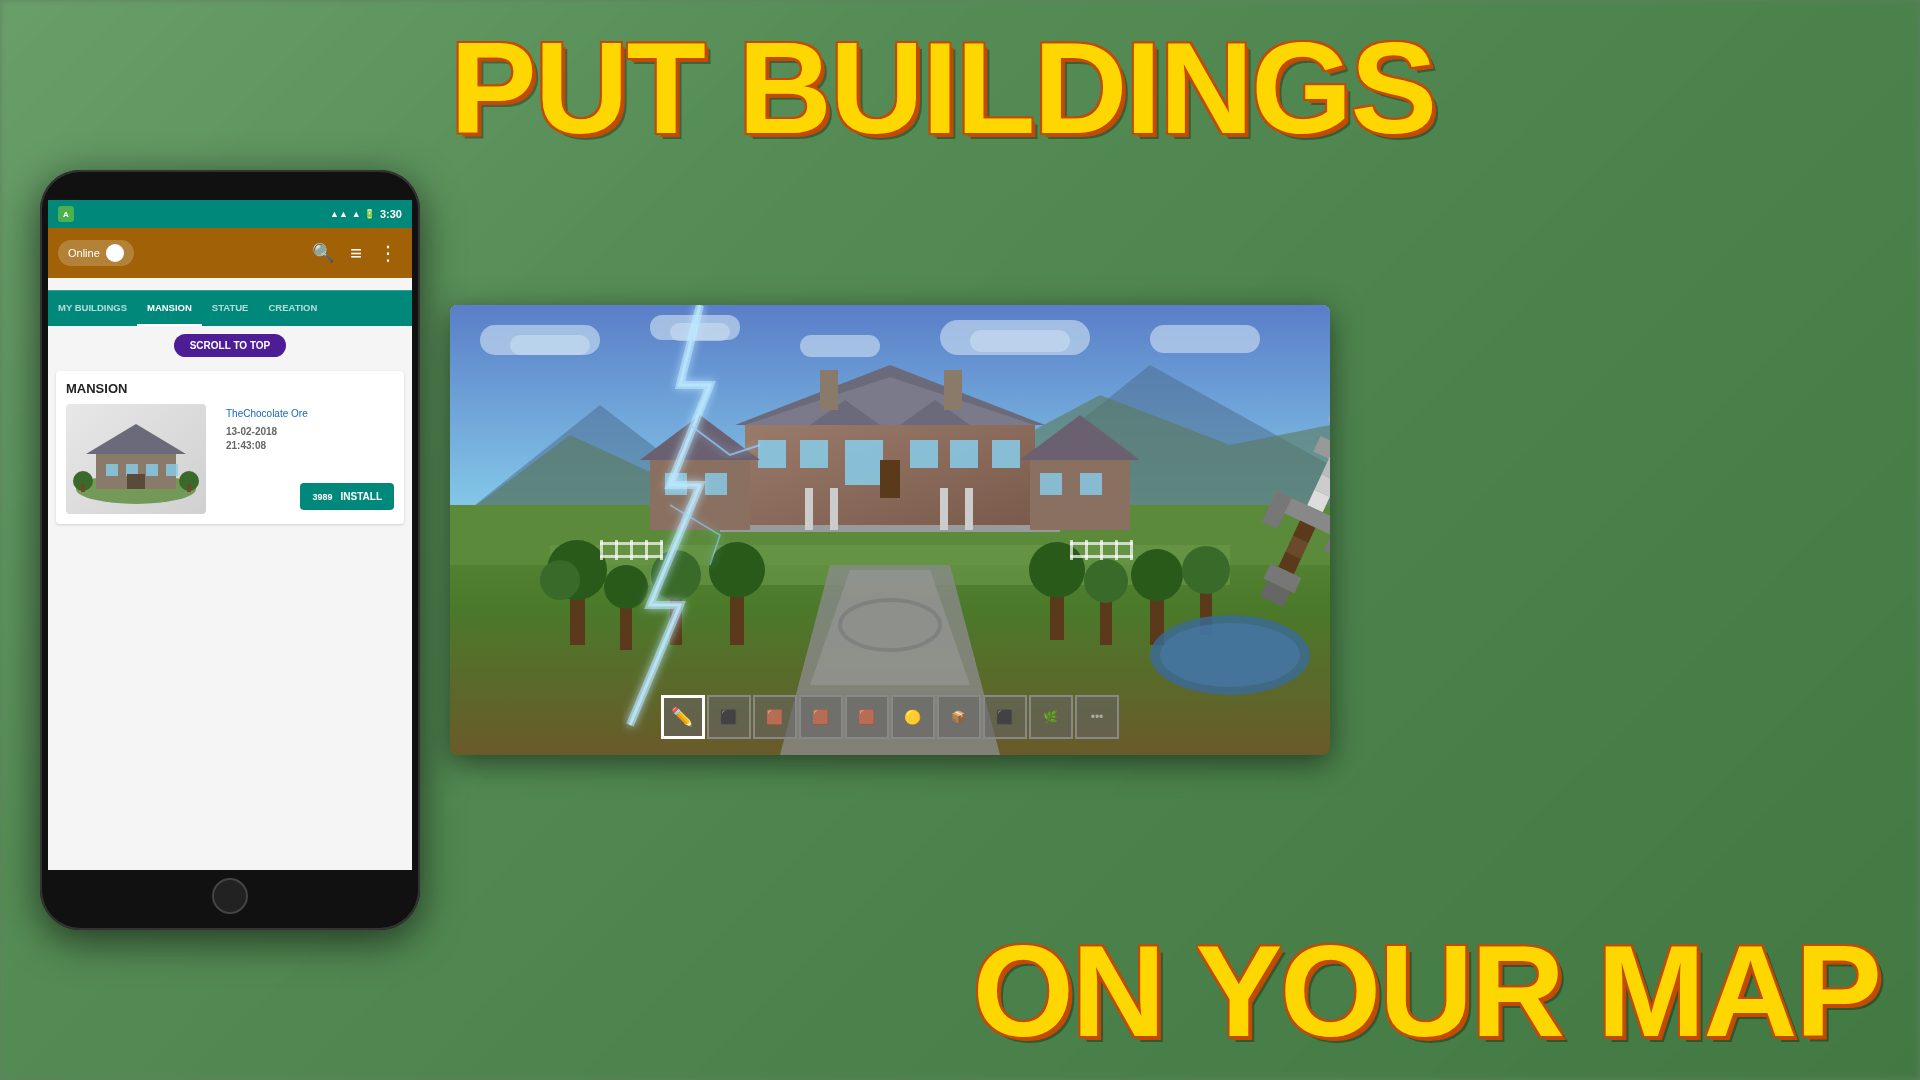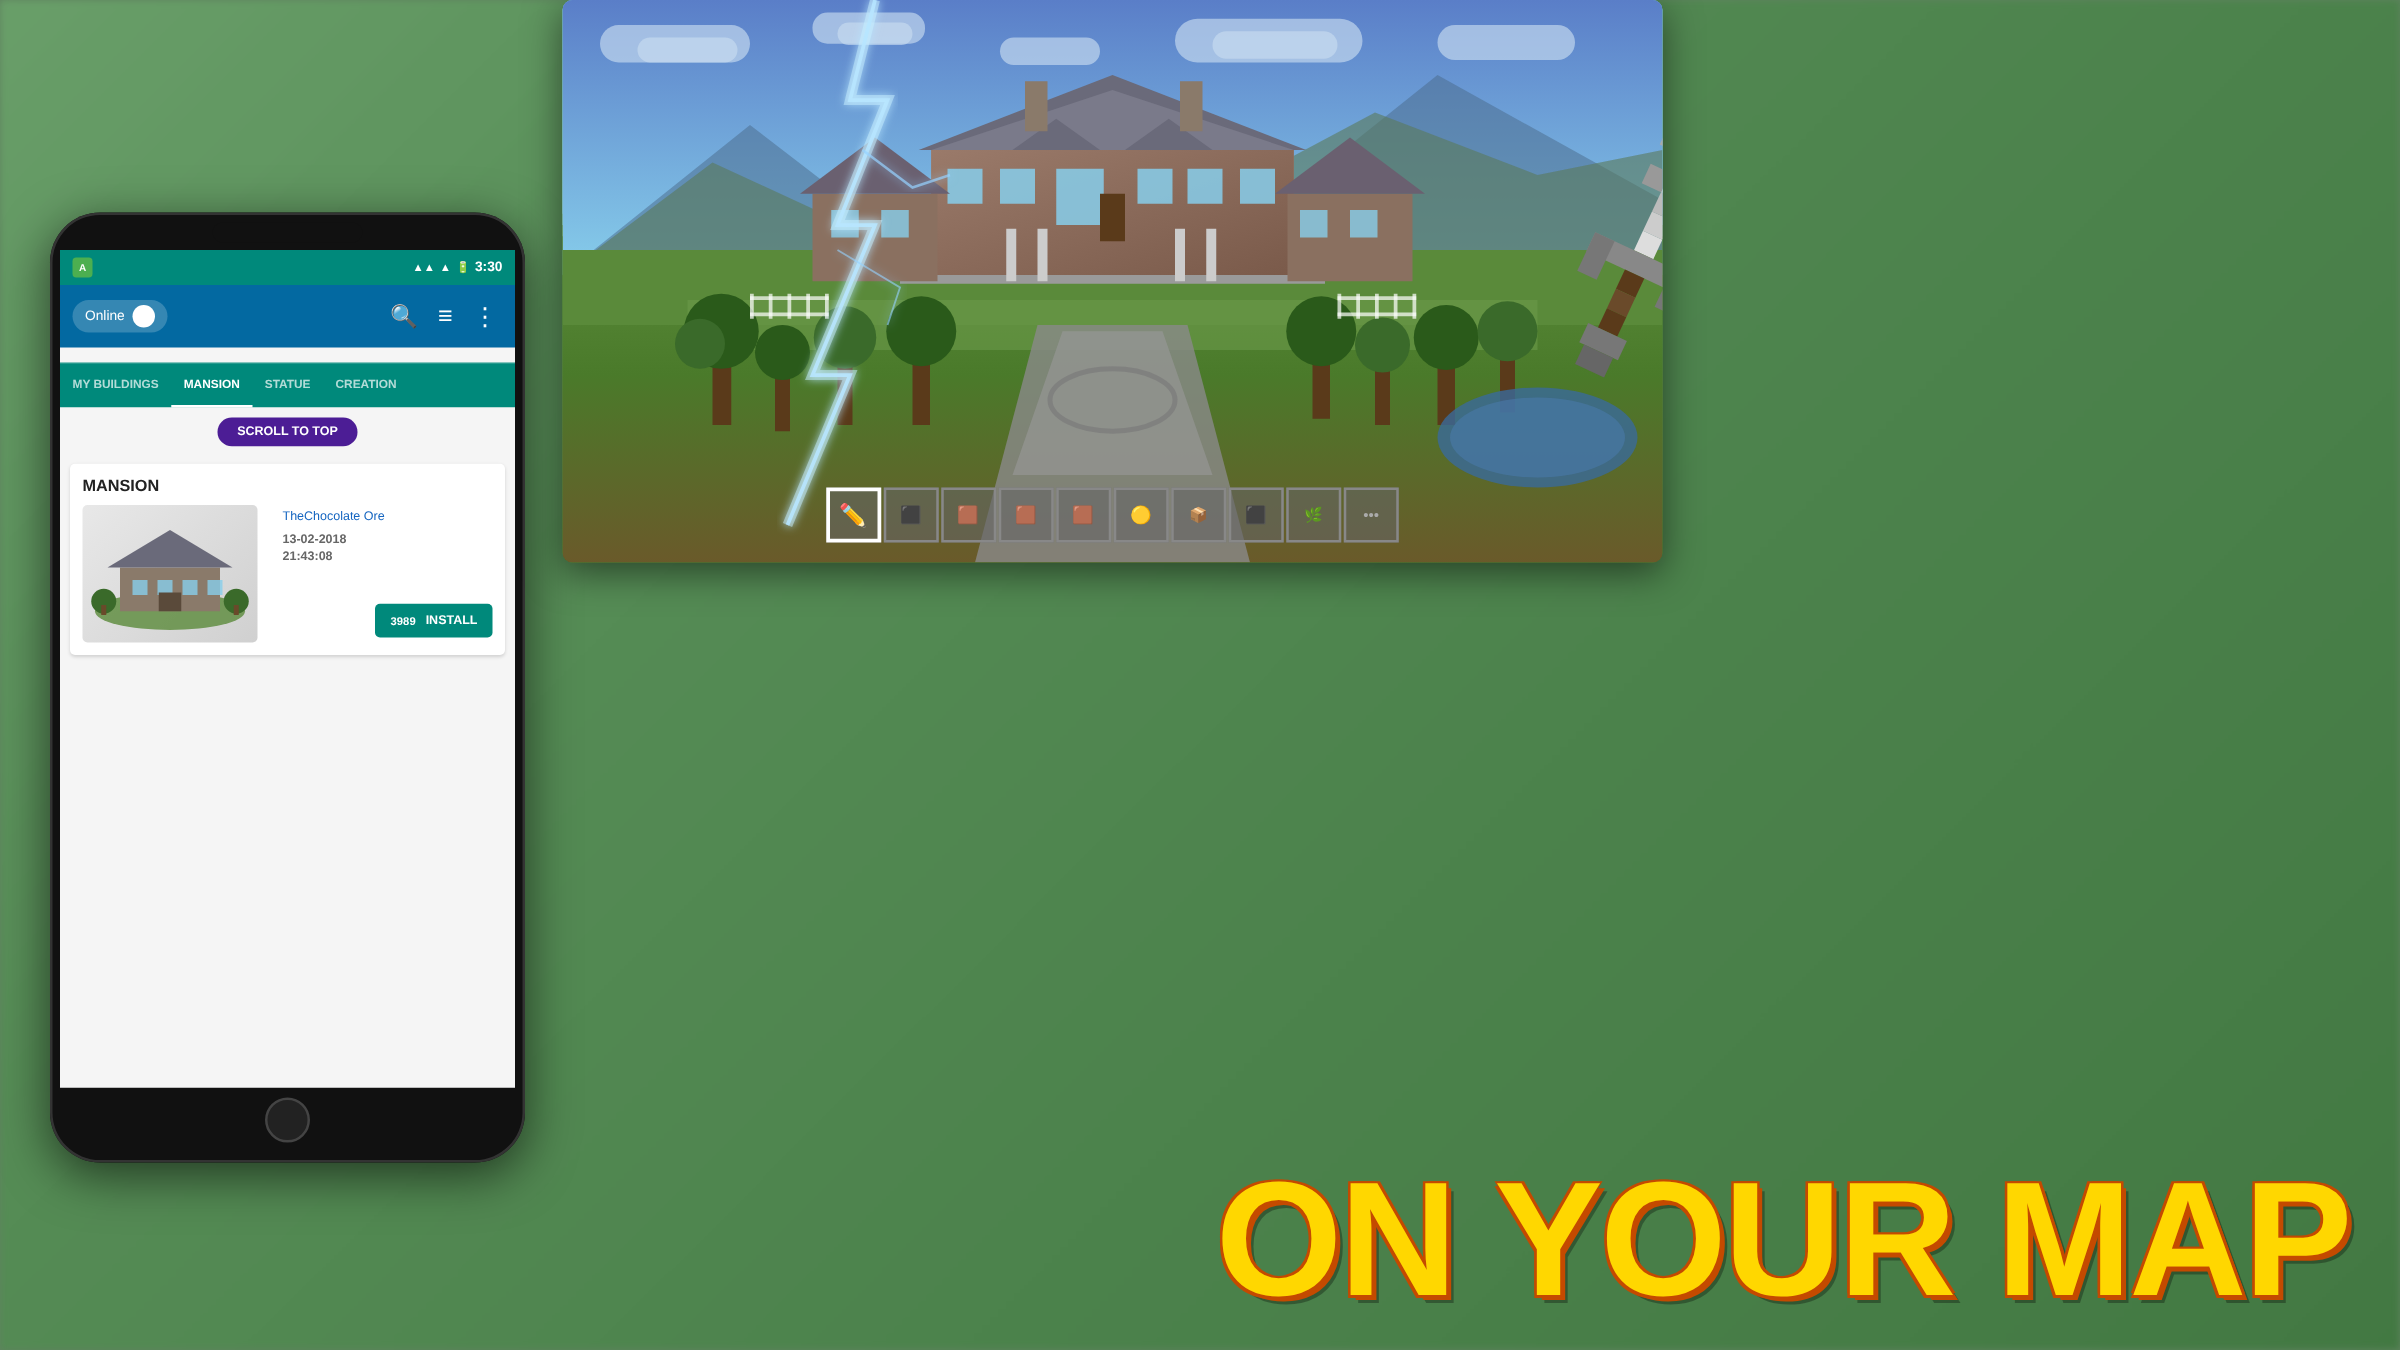--- a/index.html
+++ b/index.html
@@ -99,21 +99,21 @@
     .status-right {
       display: flex;
       align-items: center;
       gap: 4px;
       font-size: 11px;
       font-weight: bold;
     }
 
     
     .app-toolbar {
-      background: #0369a1;
+      background: #a16207;
       height: 50px;
       display: flex;
       align-items: center;
       padding: 0 10px;
       gap: 8px;
     }
     .online-toggle {
       background: rgba(255,255,255,0.2);
       border-radius: 20px;
       padding: 4px 10px;
@@ -490,20 +490,23 @@
 
         </div>
       </div>
 
       <div class="phone-home-button"></div>
     </div>
   </div>
 
   <div class="right-section">
 
+    <div class="headline-top">
+      <div>PUT BUILDINGS</div>
+    </div>
 
     <div class="mc-screenshot">
 
       <div class="mc-sky">
 
         <div class="mc-cloud" style="top:15px; left:30px; width:120px; height:30px;"></div>
         <div class="mc-cloud" style="top:25px; left:60px; width:80px; height:20px;"></div>
         <div class="mc-cloud" style="top:10px; left:500px; width:150px; height:35px;"></div>
         <div class="mc-cloud" style="top:30px; left:540px; width:100px; height:22px;"></div>
         <div class="mc-cloud" style="top:5px; left:200px; width:90px; height:25px;"></div>

